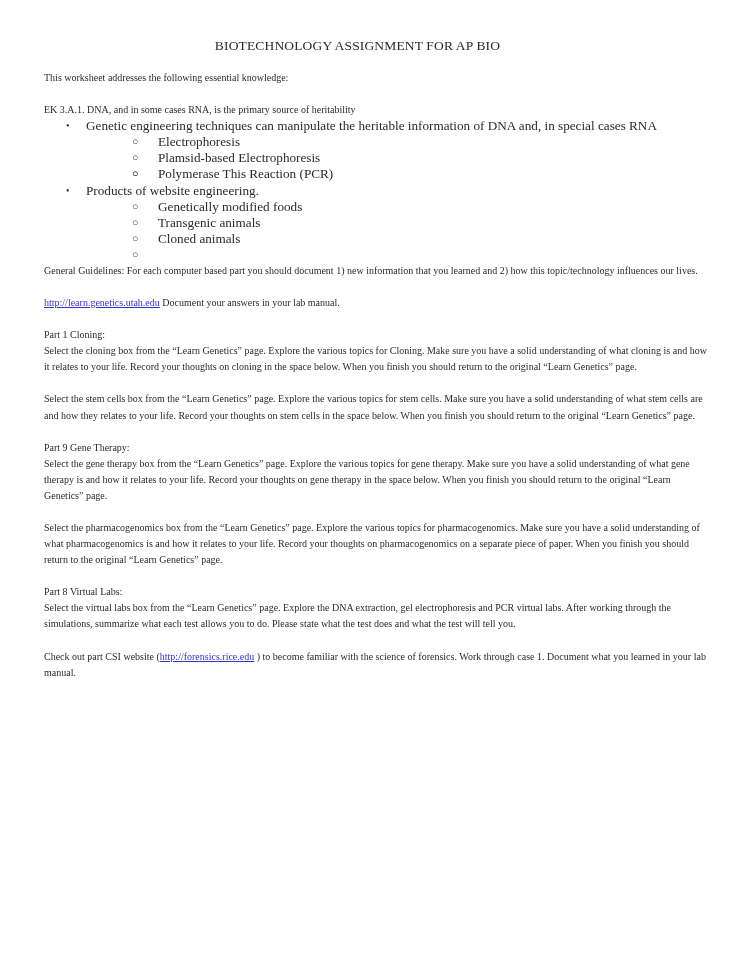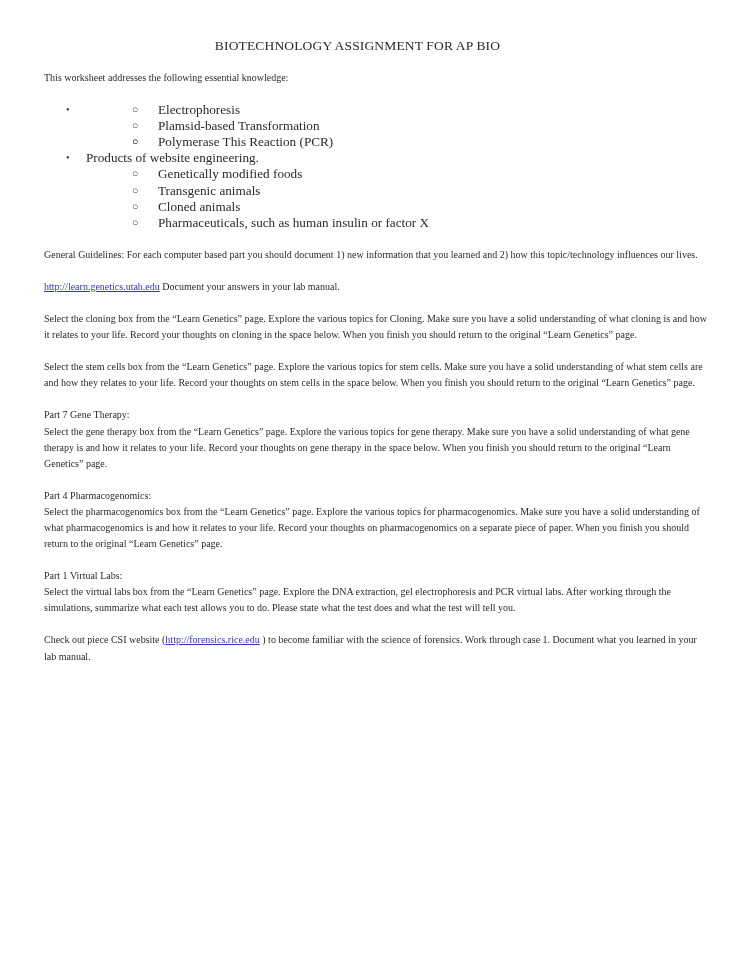--- a/index.html
+++ b/index.html
@@ -103,33 +103,35 @@
   <div class="content">
 
     <div class="doc-title">BIOTECHNOLOGY ASSIGNMENT FOR AP BIO</div>
 
     <div class="spacer"></div>
 
     <p class="para">This worksheet addresses the following essential knowledge:</p>
 
     <div class="spacer"></div>
 
+    <p class="para">EK 3.A.1. DNA, and in some cases RNA, is the primary source of heritability</p>
 
     <ul class="lvl1">
       <li class="b1">
         <span class="marker1">•</span>
+        <span>Genetic engineering techniques can manipulate the heritable information of DNA and, in special cases RNA</span>
         <div class="sub-wrap">
           <ul class="lvl2">
             <li class="b2">
               <span class="marker2">○</span>
               <span>Electrophoresis</span>
             </li>
             <li class="b2">
               <span class="marker2">○</span>
-              <span>Plamsid-based Transformation</span>
+              <span>Plamsid-based Electrophoresis</span>
             </li>
             <li class="b2">
               <span class="marker2">○</span>
             </li>
             <li class="b2">
               <span class="marker2">○</span>
               <span>Polymerase This Reaction (PCR)</span>
             </li>
           </ul>
         </div>
@@ -147,56 +149,55 @@
             <li class="b2">
               <span class="marker2">○</span>
               <span>Transgenic animals</span>
             </li>
             <li class="b2">
               <span class="marker2">○</span>
               <span>Cloned animals</span>
             </li>
             <li class="b2">
               <span class="marker2">○</span>
-              <span>Pharmaceuticals, such as human insulin or factor X</span>
             </li>
           </ul>
         </div>
       </li>
     </ul>
 
     <div class="spacer"></div>
 
     <p class="para">General Guidelines:  For each computer based part you should document 1) new information that you learned and 2) how this topic/technology influences our lives.</p>
 
     <div class="spacer"></div>
 
     <p class="para"><a class="link nowrap-link" href="#">http://learn.genetics.utah.edu</a><span>  Document your answers in your lab manual.</span></p>
 
     <div class="spacer"></div>
 
+    <p class="para">Part 1 Cloning:</p>
     <p class="para">Select the cloning box from the “Learn Genetics” page.  Explore the various topics for Cloning.  Make sure you have a solid understanding of what cloning is and how it relates to your life.  Record your thoughts on cloning in the space below.  When you finish you should return to the original “Learn Genetics” page.</p>
 
     <div class="spacer"></div>
 
     <p class="para">Select the stem cells box from the “Learn Genetics” page.  Explore the various topics for stem cells.  Make sure you have a solid understanding of what stem cells are and how they relates to your life.  Record your thoughts on stem cells in the space below.  When you finish you should return to the original “Learn Genetics” page.</p>
 
     <div class="spacer"></div>
 
-    <p class="para">Part 7 Gene Therapy:</p>
+    <p class="para">Part 9 Gene Therapy:</p>
     <p class="para">Select the gene therapy box from the “Learn Genetics” page.  Explore the various topics for gene therapy.  Make sure you have a solid understanding of what gene therapy is and how it relates to your life.  Record your thoughts on gene therapy in the space below.  When you finish you should return to the original “Learn Genetics” page.</p>
 
     <div class="spacer"></div>
 
-    <p class="para">Part 4 Pharmacogenomics:</p>
     <p class="para">Select the pharmacogenomics box from the “Learn Genetics” page.  Explore the various topics for pharmacogenomics.  Make sure you have a solid understanding of what pharmacogenomics is and how it relates to your life.  Record your thoughts on pharmacogenomics on a separate piece of paper.  When you finish you should return to the original “Learn Genetics” page.</p>
 
     <div class="spacer"></div>
 
-    <p class="para">Part 1 Virtual Labs:</p>
+    <p class="para">Part 8 Virtual Labs:</p>
     <p class="para">Select the virtual labs box from the “Learn Genetics” page.  Explore the DNA extraction, gel electrophoresis and PCR virtual labs.  After working through the simulations, summarize what each test allows you to do.  Please state what the test does and what the test will tell you.</p>
 
     <div class="spacer"></div>
 
-    <p class="para"><span>Check out piece CSI website (</span><a class="link nowrap-link" href="#">http://forensics.rice.edu</a><span> )  to become familiar with the science of forensics.  Work through case 1.  Document what you learned in your lab manual.</span></p>
+    <p class="para"><span>Check out part CSI website (</span><a class="link nowrap-link" href="#">http://forensics.rice.edu</a><span> )  to become familiar with the science of forensics.  Work through case 1.  Document what you learned in your lab manual.</span></p>
 
   </div>
 </div>
 
 </body></html>

